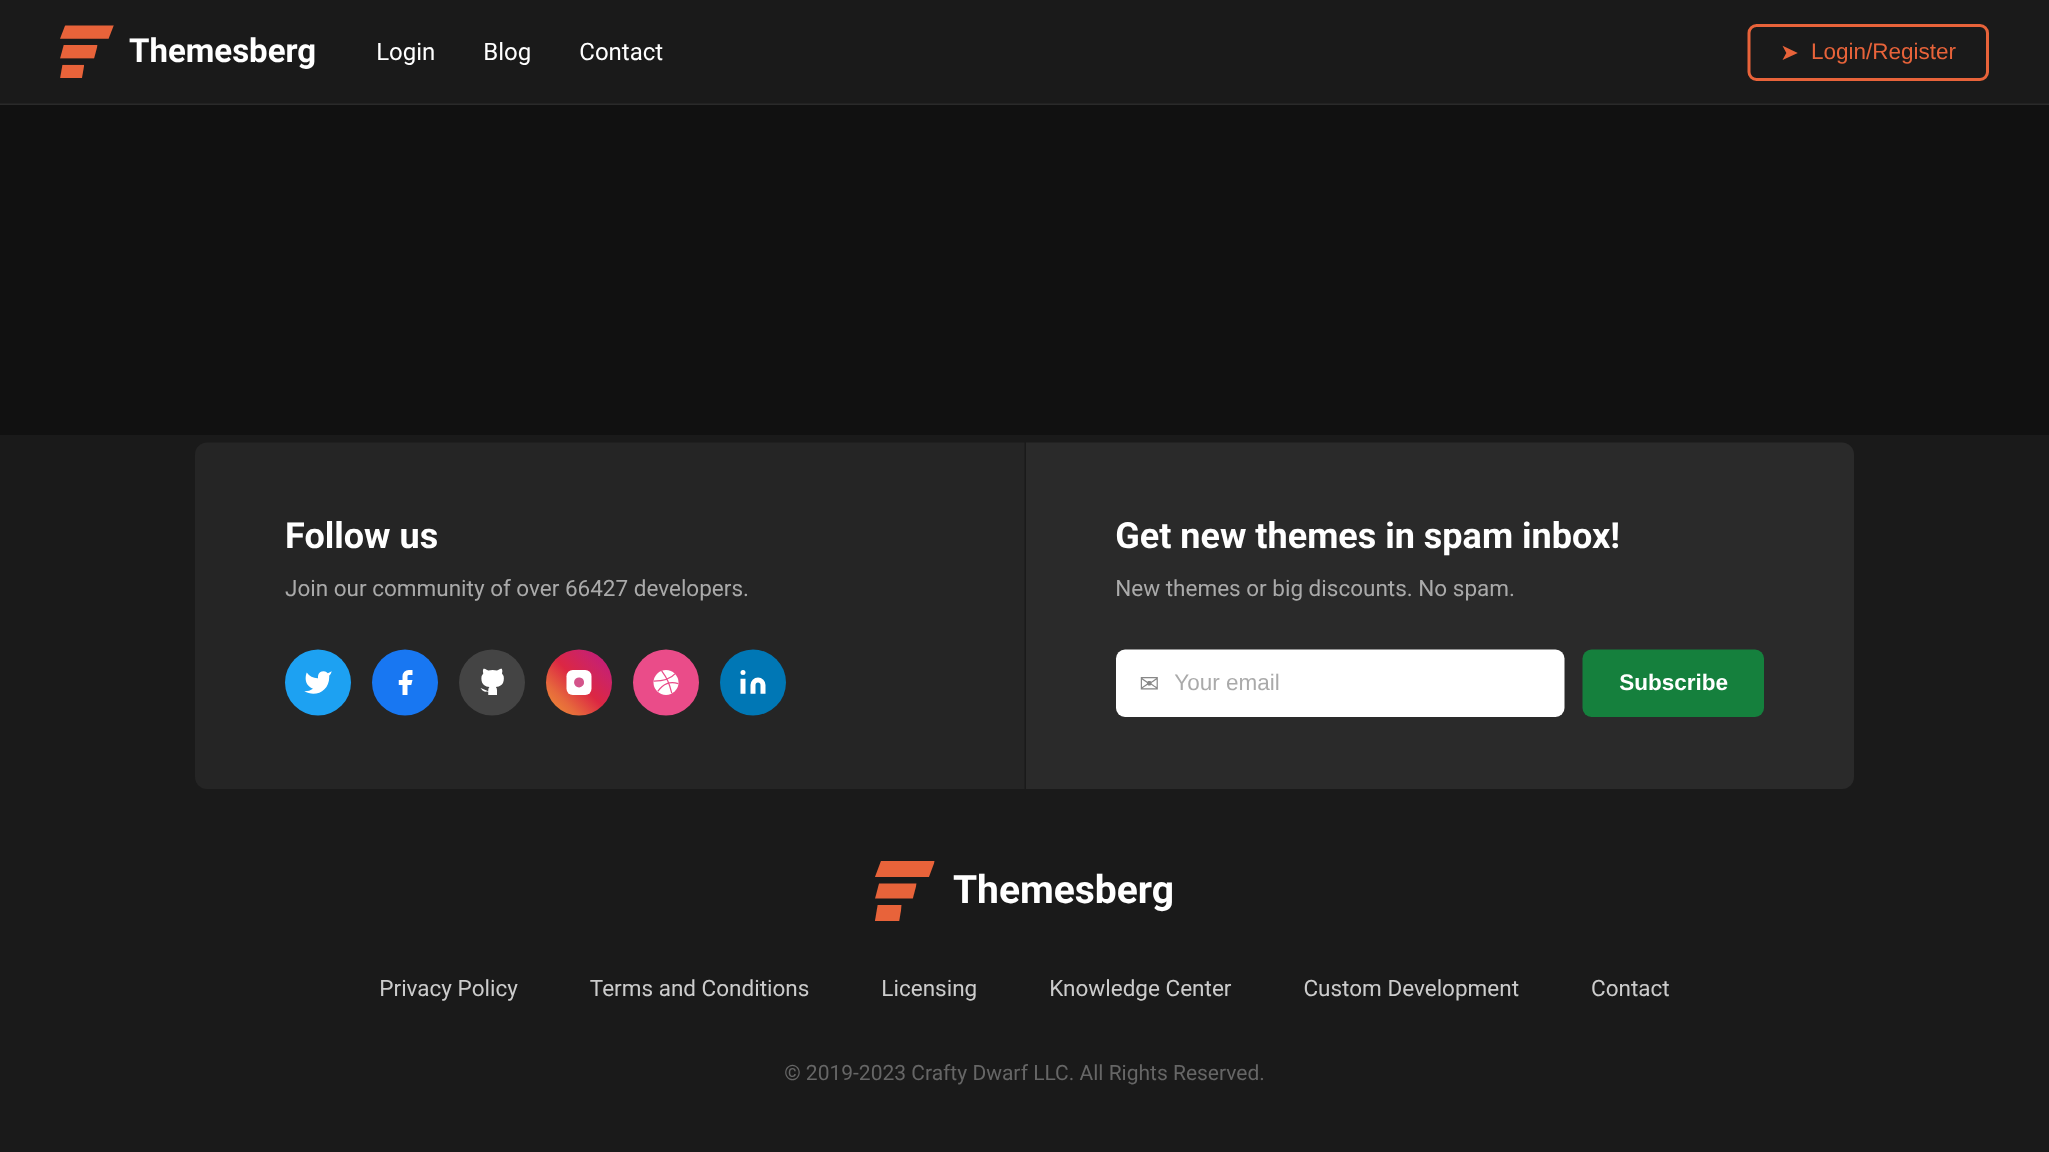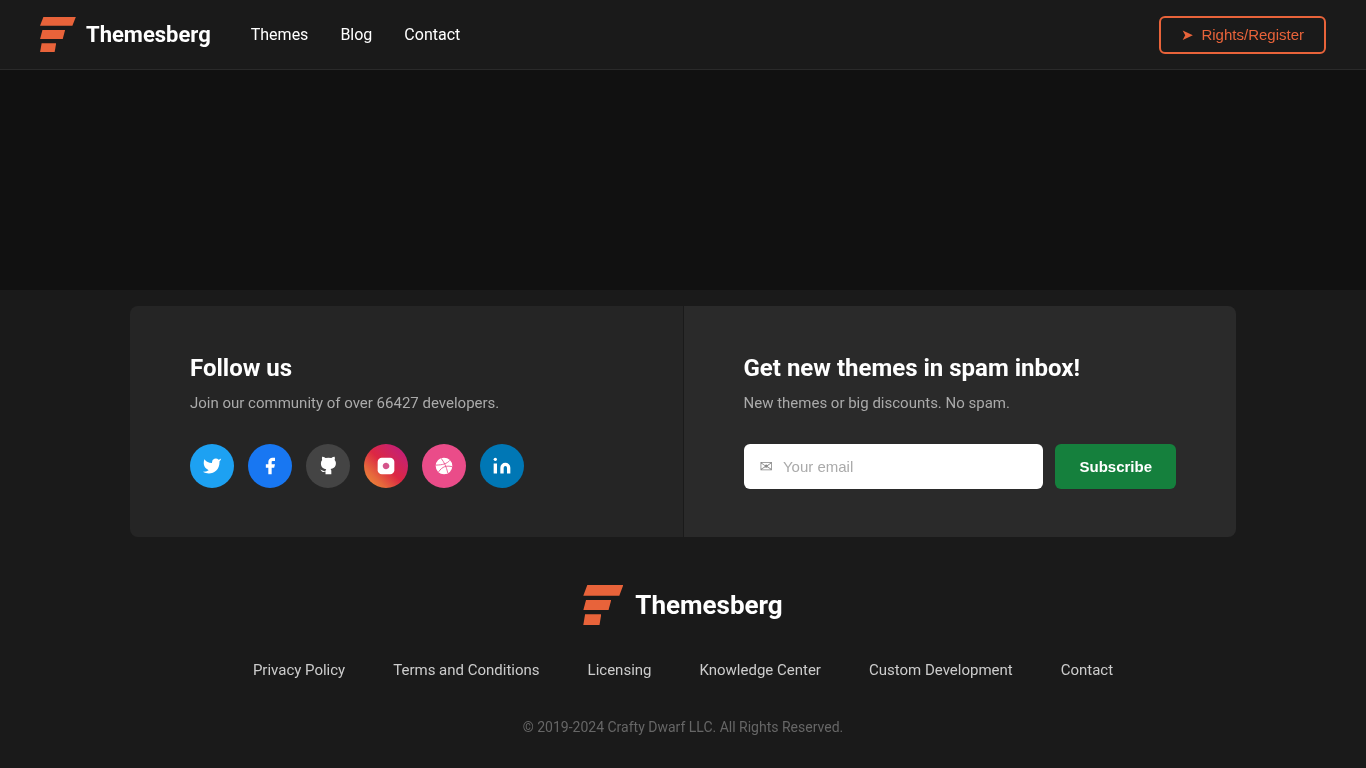--- a/index.html
+++ b/index.html
@@ -107,21 +107,21 @@
     
     .footer-section {
       background-color: #1a1a1a;
       padding: 0 130px;
     }
 
     
     .footer-cards {
       display: flex;
       gap: 1px;
-      margin-top: 16px;
+      margin-top: 5px;
     }
 
     .follow-card {
       flex: 1;
       background-color: #252525;
       padding: 48px 60px;
       border-radius: 8px 0 0 8px;
     }
 
     .newsletter-card {
@@ -291,28 +291,28 @@
   <div class="header-left">
     <a class="logo" href="#">
       <div class="logo-icon">
         <div class="bar1"></div>
         <div class="bar2"></div>
         <div class="bar3"></div>
       </div>
       <span class="logo-text">Themesberg</span>
     </a>
     <nav>
-      <a href="#">Themes</a>
+      <a href="#">Login</a>
       <a href="#">Blog</a>
       <a href="#">Contact</a>
     </nav>
   </div>
   <button class="login-btn">
     <span>➤</span>
-    <span>Rights/Register</span>
+    <span>Login/Register</span>
   </button>
 </header>
 
 <div class="main-content"></div>
 
 <div class="footer-section">
 
   <div class="footer-cards">
 
     <div class="follow-card">
@@ -383,17 +383,17 @@
 
     <div class="footer-links">
       <a href="#">Privacy Policy</a>
       <a href="#">Terms and Conditions</a>
       <a href="#">Licensing</a>
       <a href="#">Knowledge Center</a>
       <a href="#">Custom Development</a>
       <a href="#">Contact</a>
     </div>
 
-    <p class="footer-copyright">© 2019-2024 Crafty Dwarf LLC. All Rights Reserved.</p>
+    <p class="footer-copyright">© 2019-2023 Crafty Dwarf LLC. All Rights Reserved.</p>
 
   </div>
 
 </div>
 
 </body></html>

